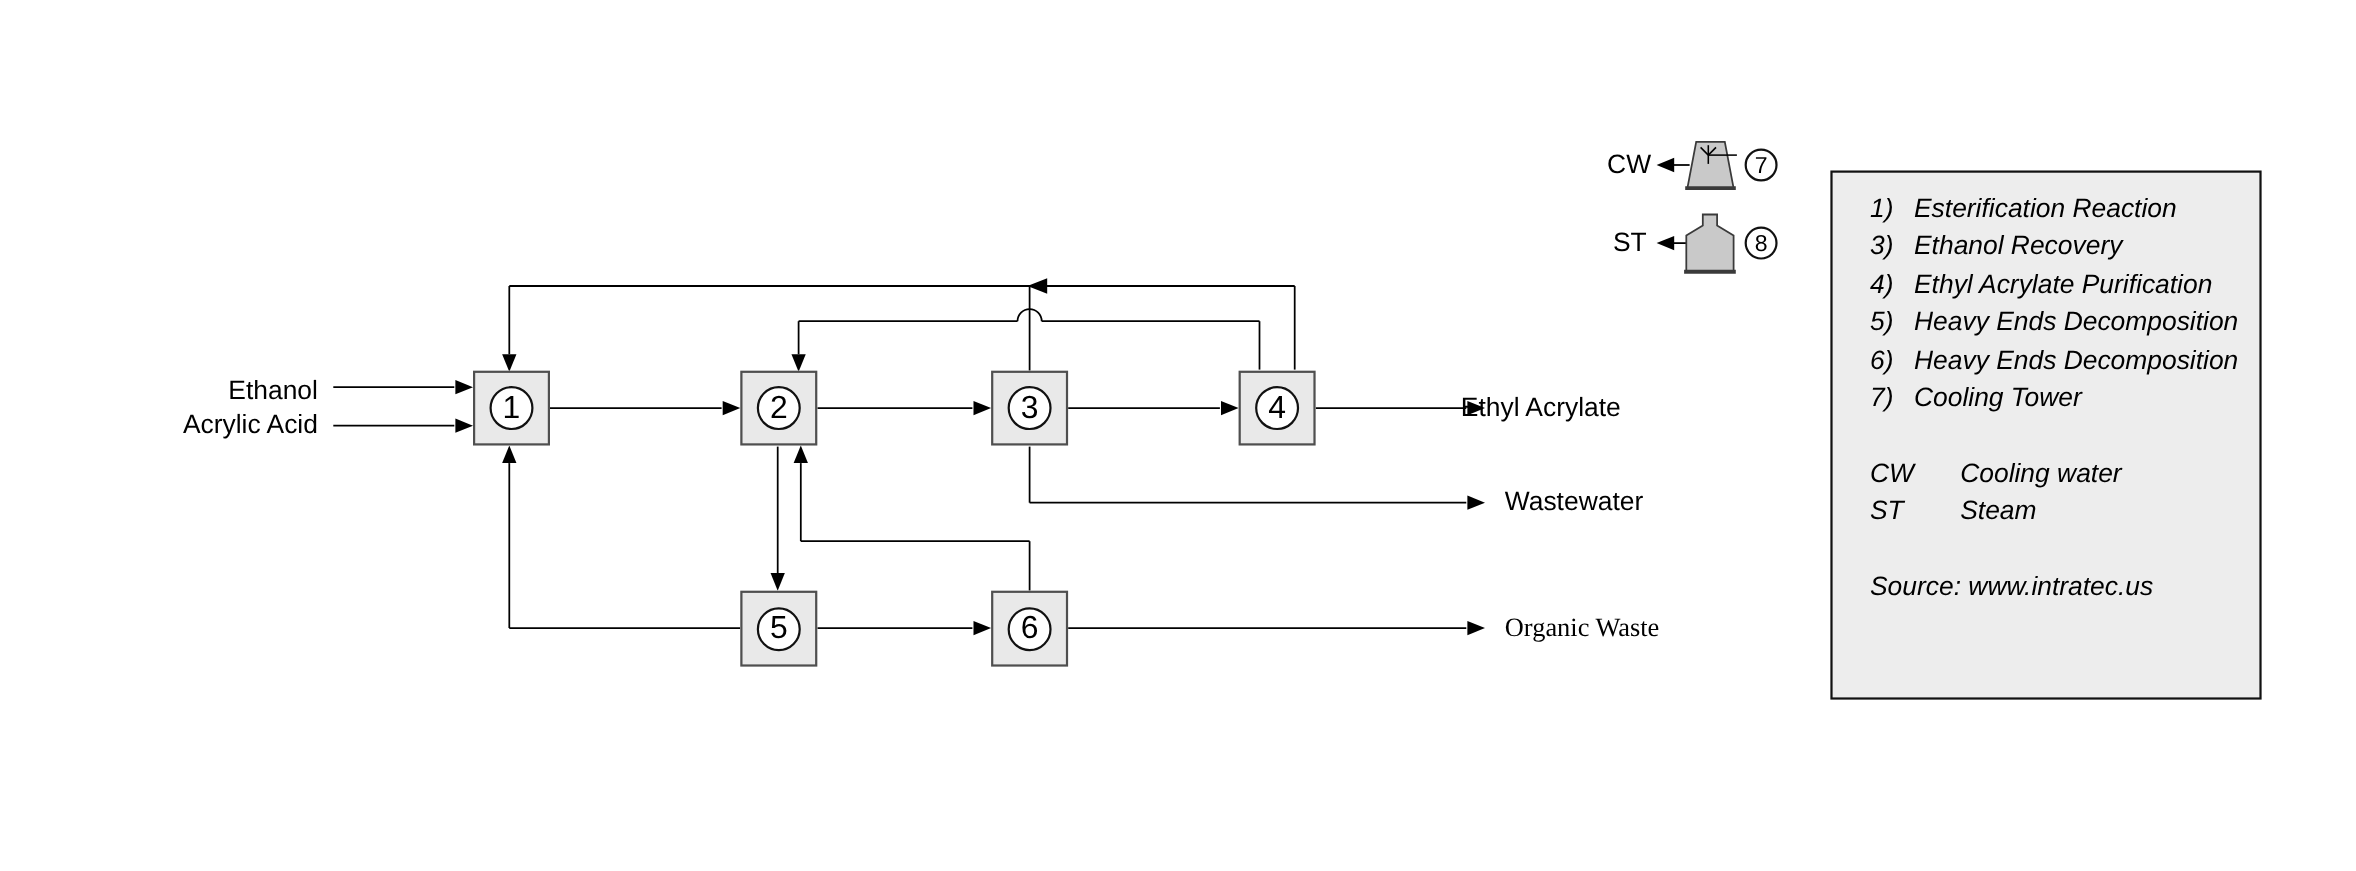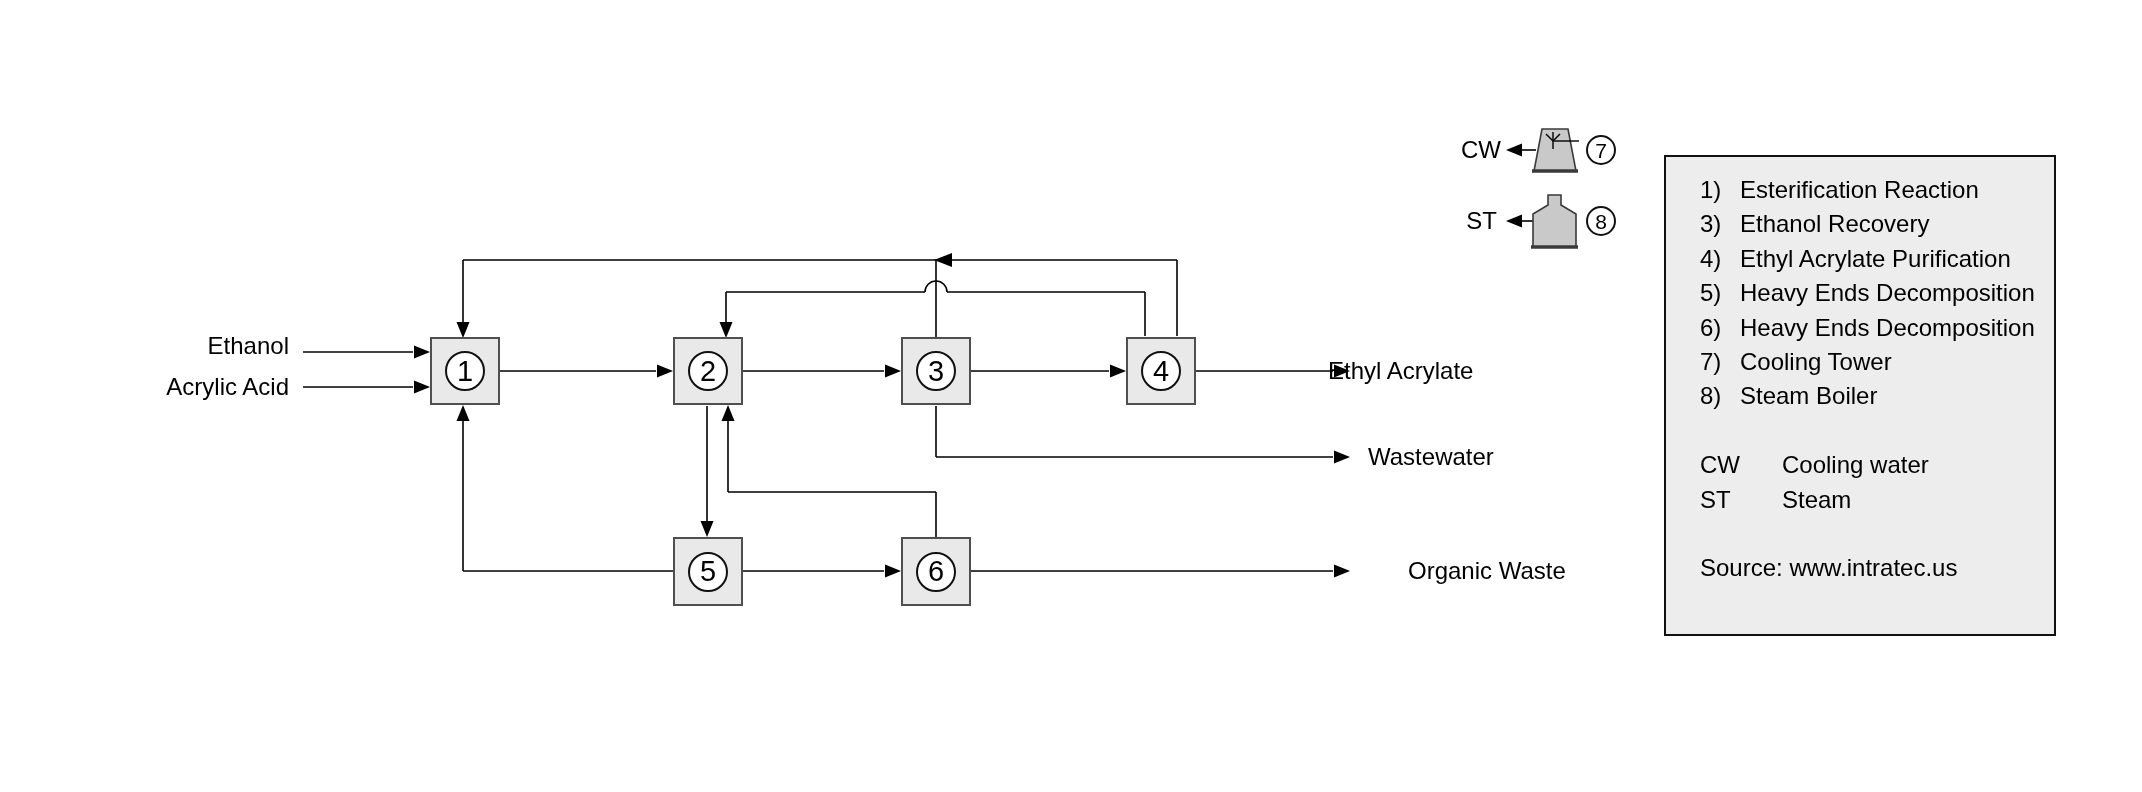--- a/index.html
+++ b/index.html
@@ -28,21 +28,21 @@
   .utilcircle {
     position:absolute; width:30px; height:30px; box-sizing:border-box;
     background:#ffffff; border:2px solid #111; border-radius:50%;
     display:flex; align-items:center; justify-content:center;
     font-size:21px; line-height:21px;
   }
   .legend {
     position:absolute; left:1664px; top:155px; width:392px; height:481px;
     box-sizing:border-box; background:#ededed; border:2.5px solid #111;
   }
-  .legend-inner { padding:16px 0 0 34px; font-size:24px; }
+  .legend-inner { padding:16px 0 0 34px; font-size:24px;font-style:italic; }
   .lrow { height:34.4px; line-height:34.4px; white-space:nowrap; }
   .lspace { height:34.4px; }
   .lnum { display:inline-block; min-width:40px; }
   .lcode { display:inline-block; min-width:82px; }
 </style>
 </head>
 <body>
 
 <div class="stage">
 
@@ -142,25 +142,25 @@
   <div class="unit tall" style="left:673px; top:537px;">
     <span class="ucircle">5</span>
   </div>
   <div class="unit tall" style="left:901px; top:537px;">
     <span class="ucircle">6</span>
   </div>
 
   <div class="utilcircle" style="left:1586px; top:135px;">7</div>
   <div class="utilcircle" style="left:1586px; top:206px;">8</div>
 
-  <div class="lbl right" style="right:1853px; top:346px;text-align:center;">Ethanol</div>
+  <div class="lbl right" style="right:1853px; top:356px;text-align:center;">Ethanol</div>
   <div class="lbl right" style="right:1853px; top:387px;text-align:center;">Acrylic Acid</div>
   <div class="lbl" style="left:1328px; top:371px;">Ethyl Acrylate</div>
   <div class="lbl" style="left:1368px; top:457px;">Wastewater</div>
-  <div class="lbl" style="left:1408px; top:571px;">Organic Waste</div>
+  <div class="lbl" style="left:1368px; top:571px;font-family:Liberation Serif, serif;">Organic Waste</div>
   <div class="lbl right" style="right:641px; top:150px;">CW</div>
   <div class="lbl right" style="right:645px; top:221px;">ST</div>
 
   <div class="legend">
     <div class="legend-inner">
       <div class="lrow">
         <span class="lnum">1)</span><span>Esterification Reaction</span>
       </div>
       <div class="lrow">
         <span class="lnum">3)</span><span>Ethanol Recovery</span>
@@ -170,23 +170,20 @@
       </div>
       <div class="lrow">
         <span class="lnum">5)</span><span>Heavy Ends Decomposition</span>
       </div>
       <div class="lrow">
         <span class="lnum">6)</span><span>Heavy Ends Decomposition</span>
       </div>
       <div class="lrow">
         <span class="lnum">7)</span><span>Cooling Tower</span>
       </div>
-      <div class="lrow">
-        <span class="lnum">8)</span><span>Steam Boiler</span>
-      </div>
       <div class="lspace"></div>
       <div class="lrow">
         <span class="lcode">CW</span><span>Cooling water</span>
       </div>
       <div class="lrow">
         <span class="lcode">ST</span><span>Steam</span>
       </div>
       <div class="lspace"></div>
       <div class="lrow">Source: www.intratec.us</div>
     </div>

